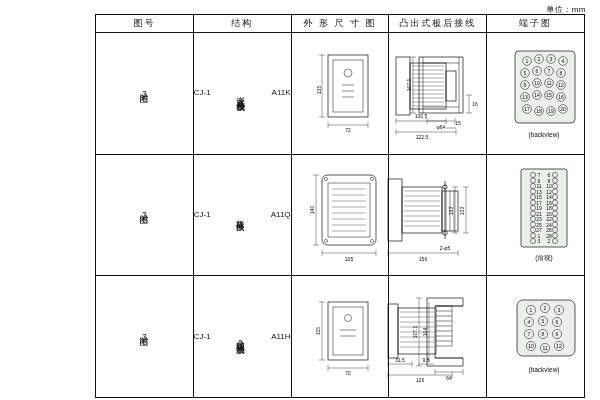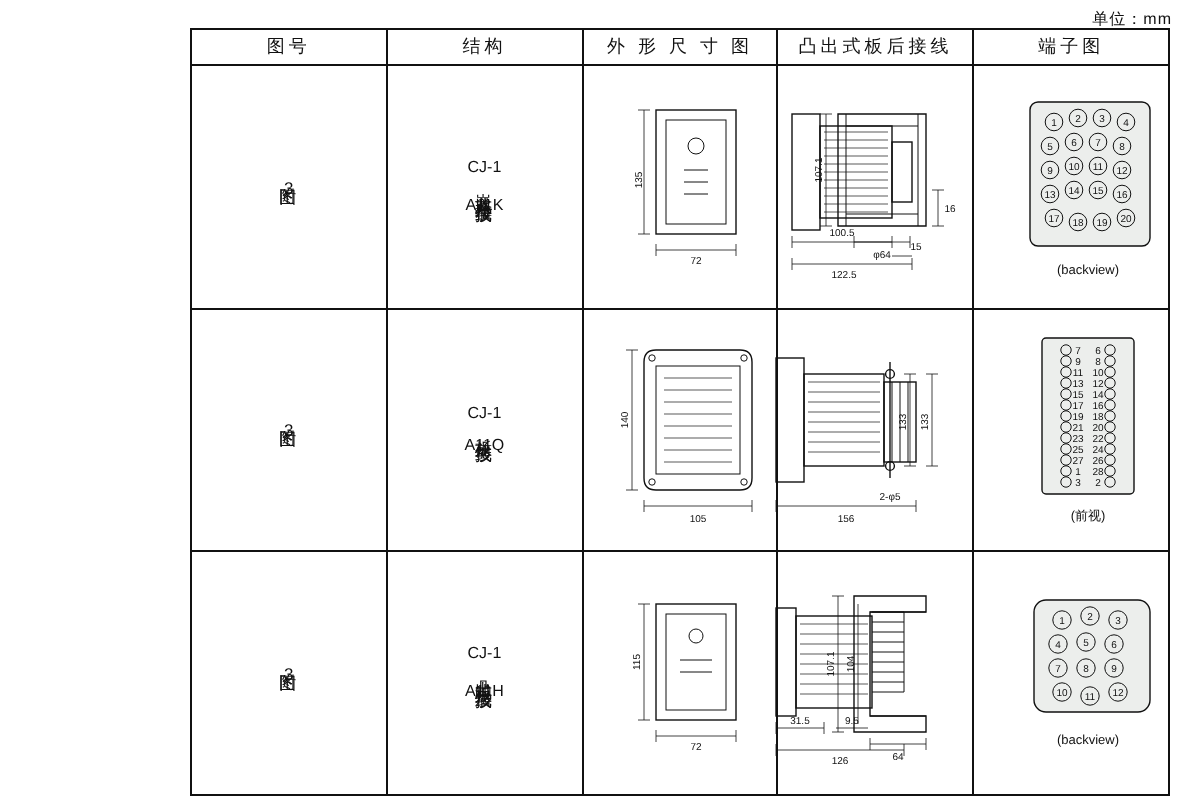--- a/index.html
+++ b/index.html
@@ -14,21 +14,21 @@
 
   td.c1{width:28px;}
   td.c2{width:40px;}
   td.c3{width:196px;}
   td.c4{width:110px;}
   td.c5{width:114px;}
 
   .rowbody{height:115px;position:relative;}
 
   .vtext{font-size:8.5px;line-height:10px;writing-mode:vertical-rl;text-orientation:upright;letter-spacing:1px;margin:0 auto;}
-  .struct{font-size:8px;line-height:10px;display:flex;flex-direction:column;align-items:center;justify-content:center;height:100%;gap:1px;}
+  .struct{font-size:8px;line-height:10px;display:flex;flex-direction:row;align-items:center;justify-content:center;height:100%;gap:1px;}
   .struct .lat{font-family:"Liberation Sans",sans-serif;font-size:8px;}
 
   .cell{position:relative;width:100%;height:100%;}
   svg{display:block;}
   .ln{stroke:#111;stroke-width:.7;fill:none;}
   .ln2{stroke:#111;stroke-width:.5;fill:none;}
   .dim{stroke:#111;stroke-width:.4;fill:none;}
   .hatch{stroke:#111;stroke-width:.35;fill:none;}
   text{font-family:"Liberation Sans",sans-serif;fill:#111;}
   .t5{font-size:5px;}

